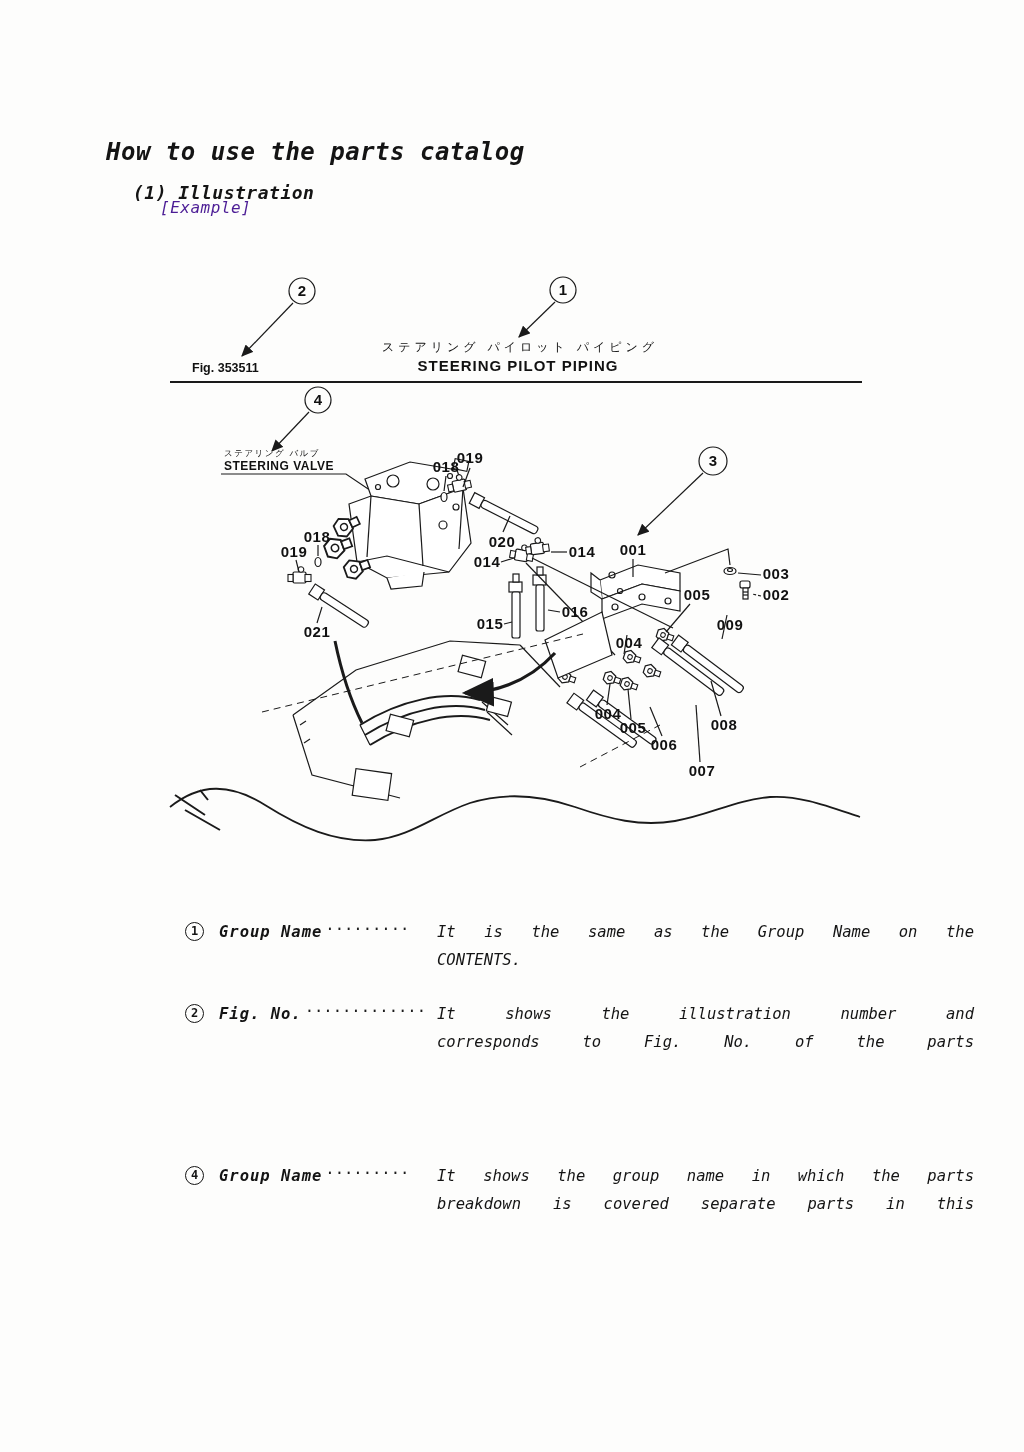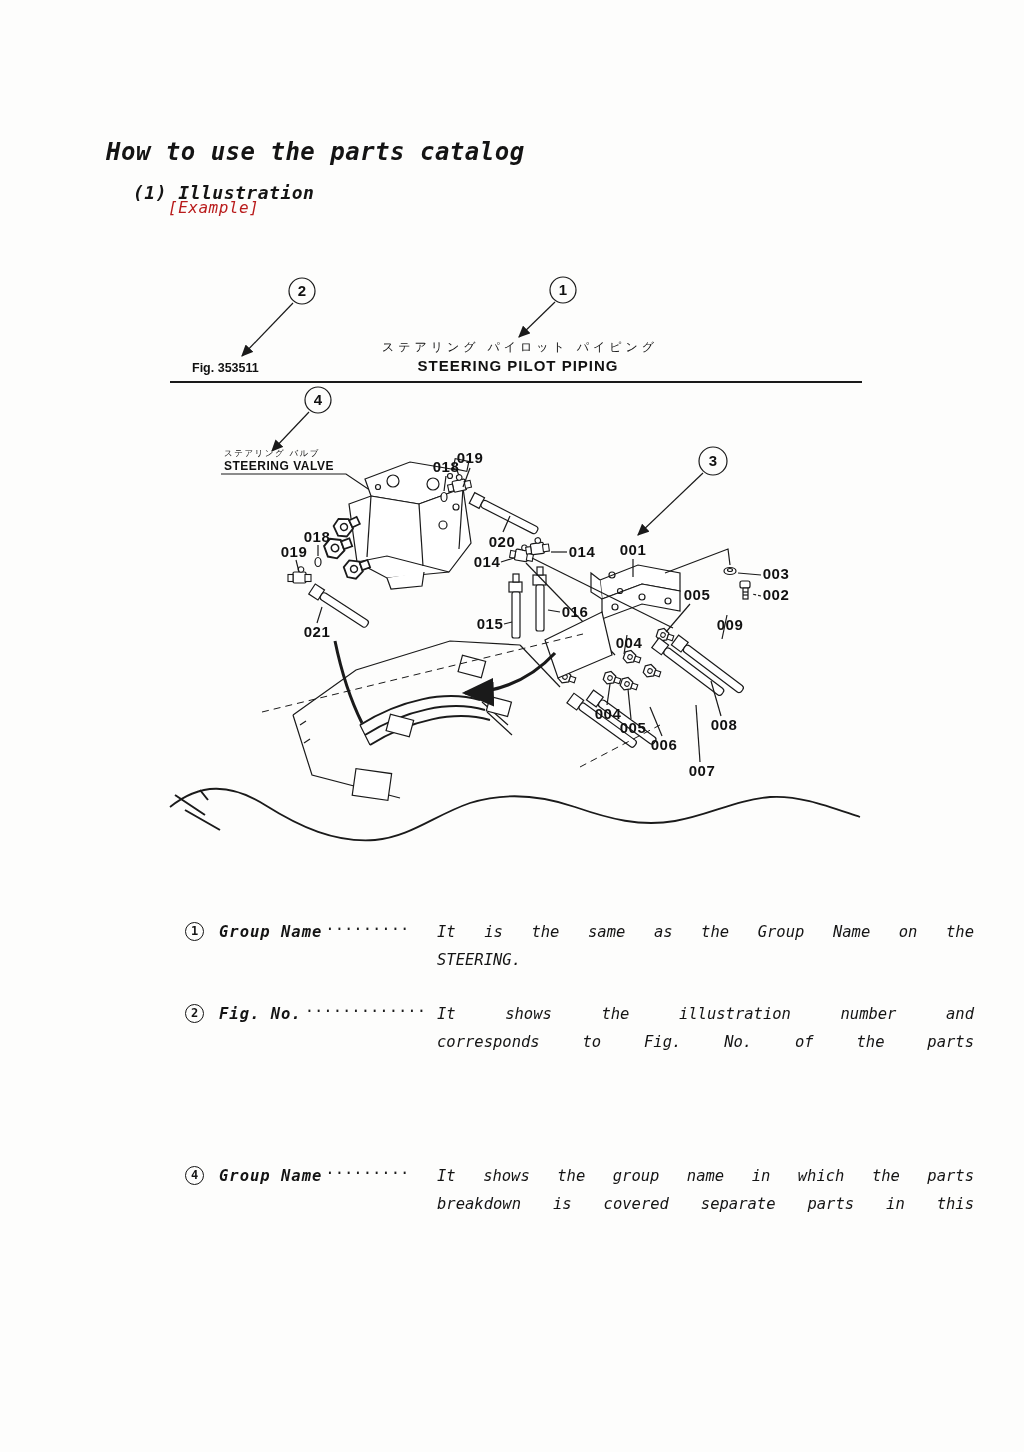--- a/index.html
+++ b/index.html
@@ -3,22 +3,22 @@
 <meta charset="utf-8">
 <style>
   html,body{margin:0;padding:0;background:#e8e8e8;}
   .page{position:relative;width:1024px;height:1452px;background:#fdfdfc;overflow:hidden;
         font-family:"DejaVu Sans Mono", monospace;color:#141414;}
   
   .title{position:absolute;left:106px;top:138px;font-style:italic;font-weight:bold;
          font-size:24px;letter-spacing:0.5px;white-space:nowrap;}
   .subtitle{position:absolute;left:133px;top:170px;font-style:italic;font-weight:bold;
             font-size:18px;letter-spacing:0.5px;white-space:nowrap;margin-top:12px;}
-  .example{position:absolute;left:168px;top:198px;font-style:italic;font-size:16px;
-           letter-spacing:0.5px;white-space:nowrap;color:#b91c1c;}
+  .example{position:absolute;left:160px;top:198px;font-style:italic;font-size:16px;
+           letter-spacing:0.5px;white-space:nowrap;color:#4c1d95;}
   
   svg.diagram{position:absolute;left:160px;top:255px;}
   .ln{stroke:#1a1a1a;stroke-width:1.2;fill:none;}
   .th{stroke:#1a1a1a;stroke-width:2;fill:none;}
   .wh{fill:#fff;stroke:#1a1a1a;stroke-width:1.2;}
   .lbl{font:bold 15px "Liberation Sans", sans-serif;fill:#111;text-anchor:middle;letter-spacing:0.5px;}
   .cot{font:bold 15px "Liberation Sans", sans-serif;fill:#111;text-anchor:middle;}
   .ttl-en{font:bold 15px "Liberation Sans", sans-serif;fill:#111;text-anchor:middle;letter-spacing:1px;}
   .ttl-jp{font:12px "DejaVu Sans", sans-serif;fill:#111;text-anchor:middle;letter-spacing:4px;}
   .fig{font:bold 12.5px "Liberation Sans", sans-serif;fill:#111;}
@@ -256,21 +256,21 @@
       <text class="lbl" x="504" y="495">006</text>
       <text class="lbl" x="542" y="521">007</text>
       <text class="lbl" x="564" y="475">008</text>
     </g>
   </svg>
 
   <div class="note" style="top:919px">
     <span class="cnum">1</span><span class="nlabel">Group Name</span><span class="ndots">·········</span>
     <div class="ndesc">
       <div class="dline">It is the same as the Group Name on the</div>
-      <div class="dline last">STEERING.</div>
+      <div class="dline last">CONTENTS.</div>
     </div>
   </div>
 
   <div class="note" style="top:1001px">
     <span class="cnum">2</span><span class="nlabel">Fig. No.</span><span class="ndots">·············</span>
     <div class="ndesc">
       <div class="dline">It shows the illustration number and</div>
       <div class="dline">corresponds to Fig. No. of the parts</div>
     </div>
   </div>

